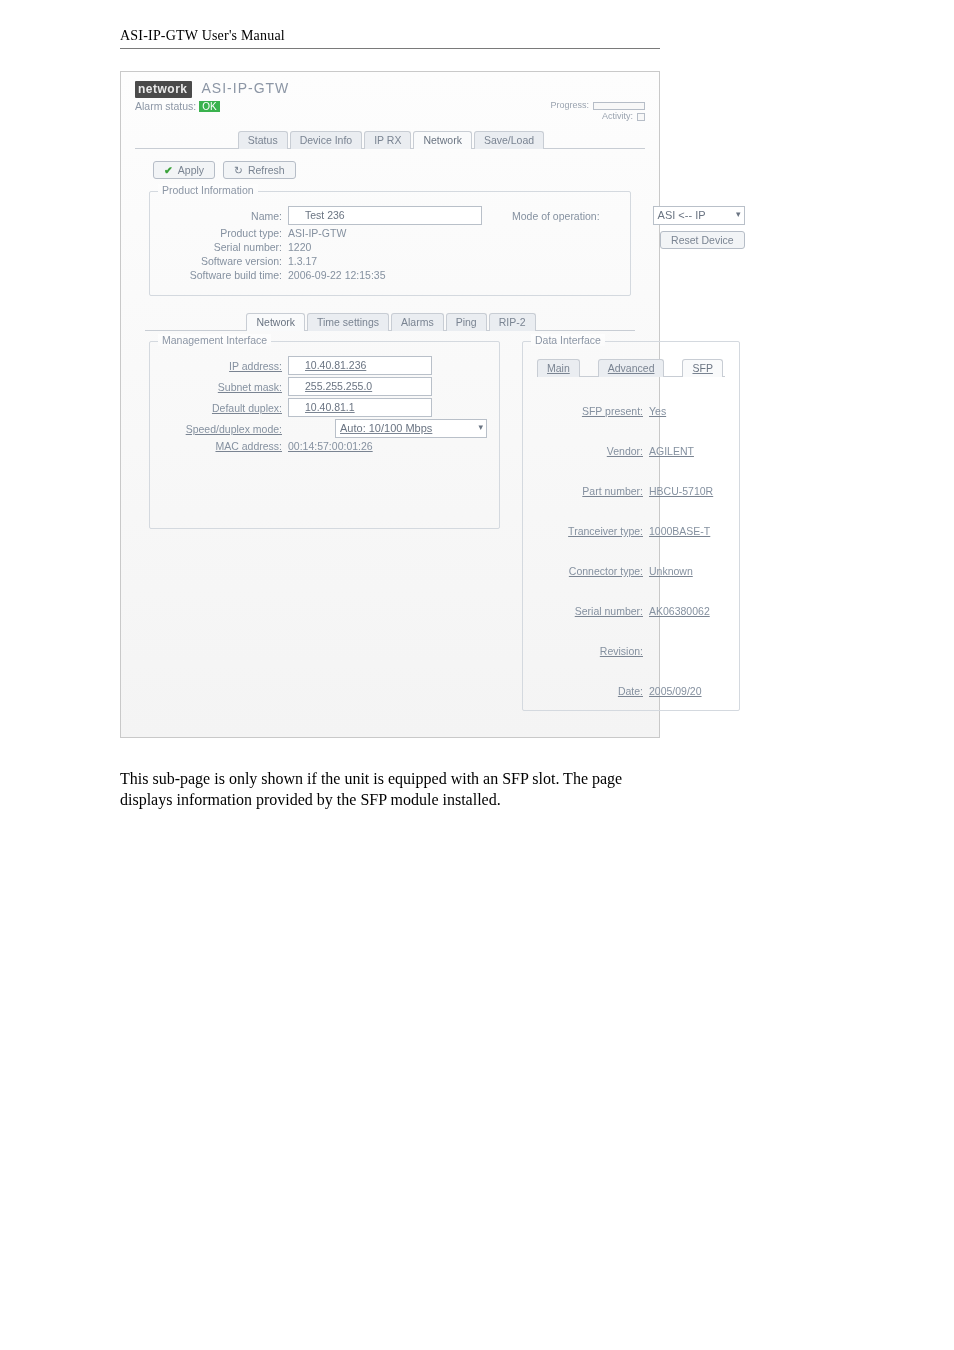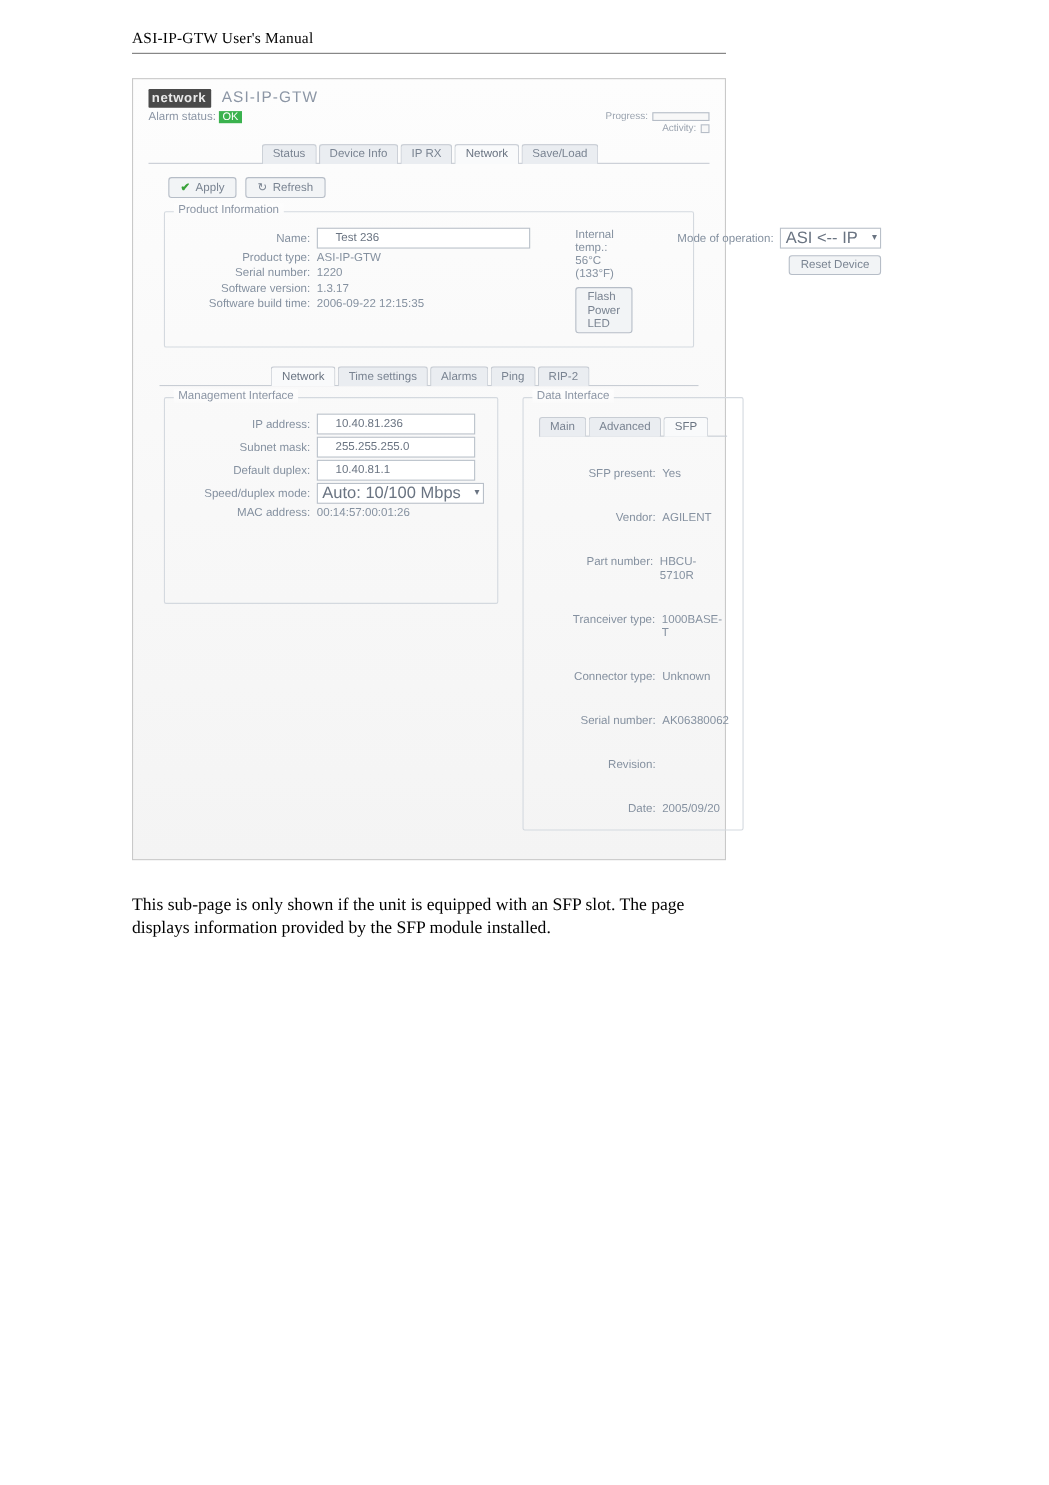--- a/index.html
+++ b/index.html
@@ -161,21 +161,21 @@
     position: absolute;
     top: -8px;
     left: 8px;
     background: linear-gradient(#fdfdfd, #fbfbfb);
     padding: 0 4px;
     font-size: 10.5px;
     color: #8c96a5;
   }
   .prod-row {
     display: flex;
-    gap: 41px;
+    gap: 30px;
   }
   .prod-left {
     flex: 1.1;
   }
   .prod-mid {
     flex: 0.85;
   }
   .prod-right {
     flex: 1;
     display: flex;
@@ -207,25 +207,26 @@
     font-family: inherit;
     height: 15px;
     line-height: 15px;
   }
   .wide-160 { width: 160px; }
   .select-like {
     border: 1px solid #b9c0c9;
     background: #fff;
     color: #6a7482;
     padding: 1px 16px 1px 4px;
-    font-size: 15px;
+    font-size: 11px;
     height: 15px;
     line-height: 15px;
     position: relative;
     display: inline-block;
+    margin-left: 47px;
   }
   .select-like::after {
     content: '▾';
     position: absolute;
     right: 3px;
     top: 0px;
     font-size: 9px;
     color: #6a7482;
   }
   .mode-label {
@@ -234,28 +235,28 @@
     white-space: nowrap;
   }
   .prod-mid .btn, .prod-right .btn { margin-top: 0; }
   .prod-mid .row1 { color: #8591a0; margin-bottom: 6px; }
   
   .twocol {
     display: flex;
     gap: 14px;
     margin-top: 10px;
   }
-  .col { flex: 1; }
+  .col { flex: 1; text-decoration: underline; }
   .col .group { min-height: 160px; }
   .mi .kv .k { width: 120px; }
   .di-tabstrip {
     display: flex;
     align-items: flex-end;
     border-bottom: 1px solid #c8cdd4;
-    gap: 0;
+    gap: 16px;
     margin: 2px 2px 0 2px;
   }
   .di-kv {
     display: flex;
     font-size: 10.5px;
     margin-bottom: 1px;
     margin-top: 28px;
   }
   .di-kv .k {
     width: 108px;
@@ -340,24 +341,20 @@
             </div>
             <div class="kv">
               <span class="k">Software version:</span>
               <span class="v">1.3.17</span>
             </div>
             <div class="kv">
               <span class="k">Software build time:</span>
               <span class="v">2006-09-22 12:15:35</span>
             </div>
           </div>
-          <div class="prod-mid">
-            <div class="row1">Internal temp.: 56°C (133°F)</div>
-            <span class="btn">Flash Power LED</span>
-          </div>
           <div class="prod-right">
             <div style="display:flex;flex-direction:column;align-items:flex-end;gap:6px;">
               <div style="display:flex;align-items:center;gap:6px;">
                 <span class="mode-label">Mode of operation:</span>
                 <span class="select-like" style="width:70px;">ASI &lt;-- IP</span>
               </div>
               <span class="btn">Reset Device</span>
             </div>
           </div>
         </div>

